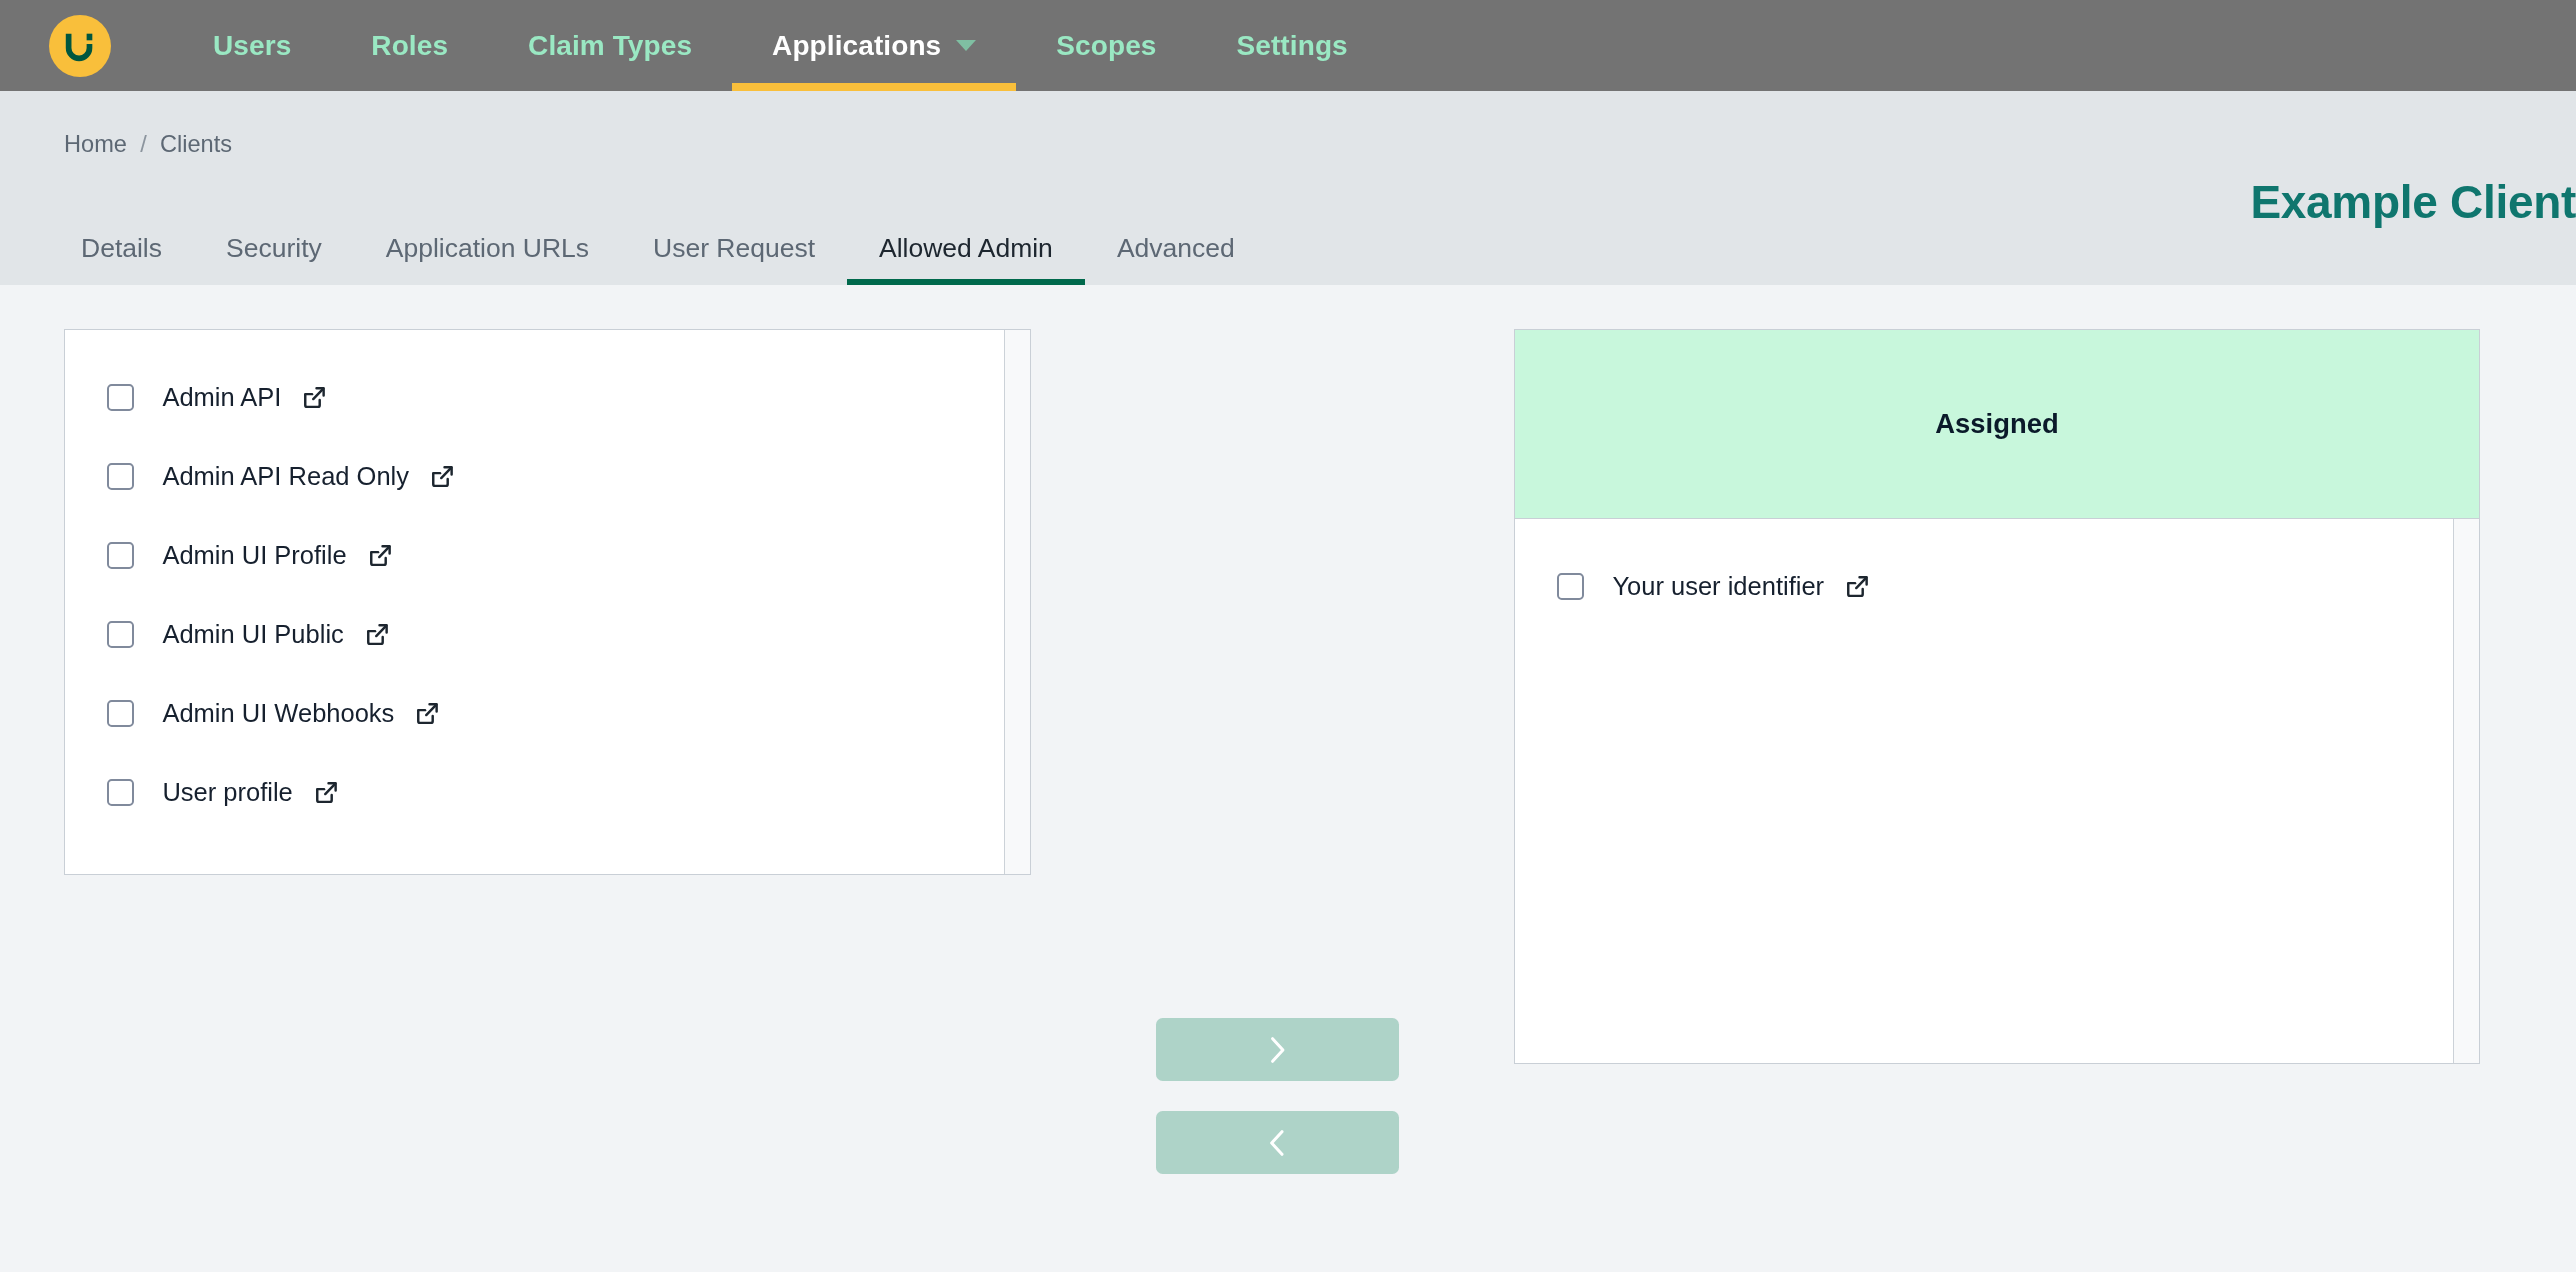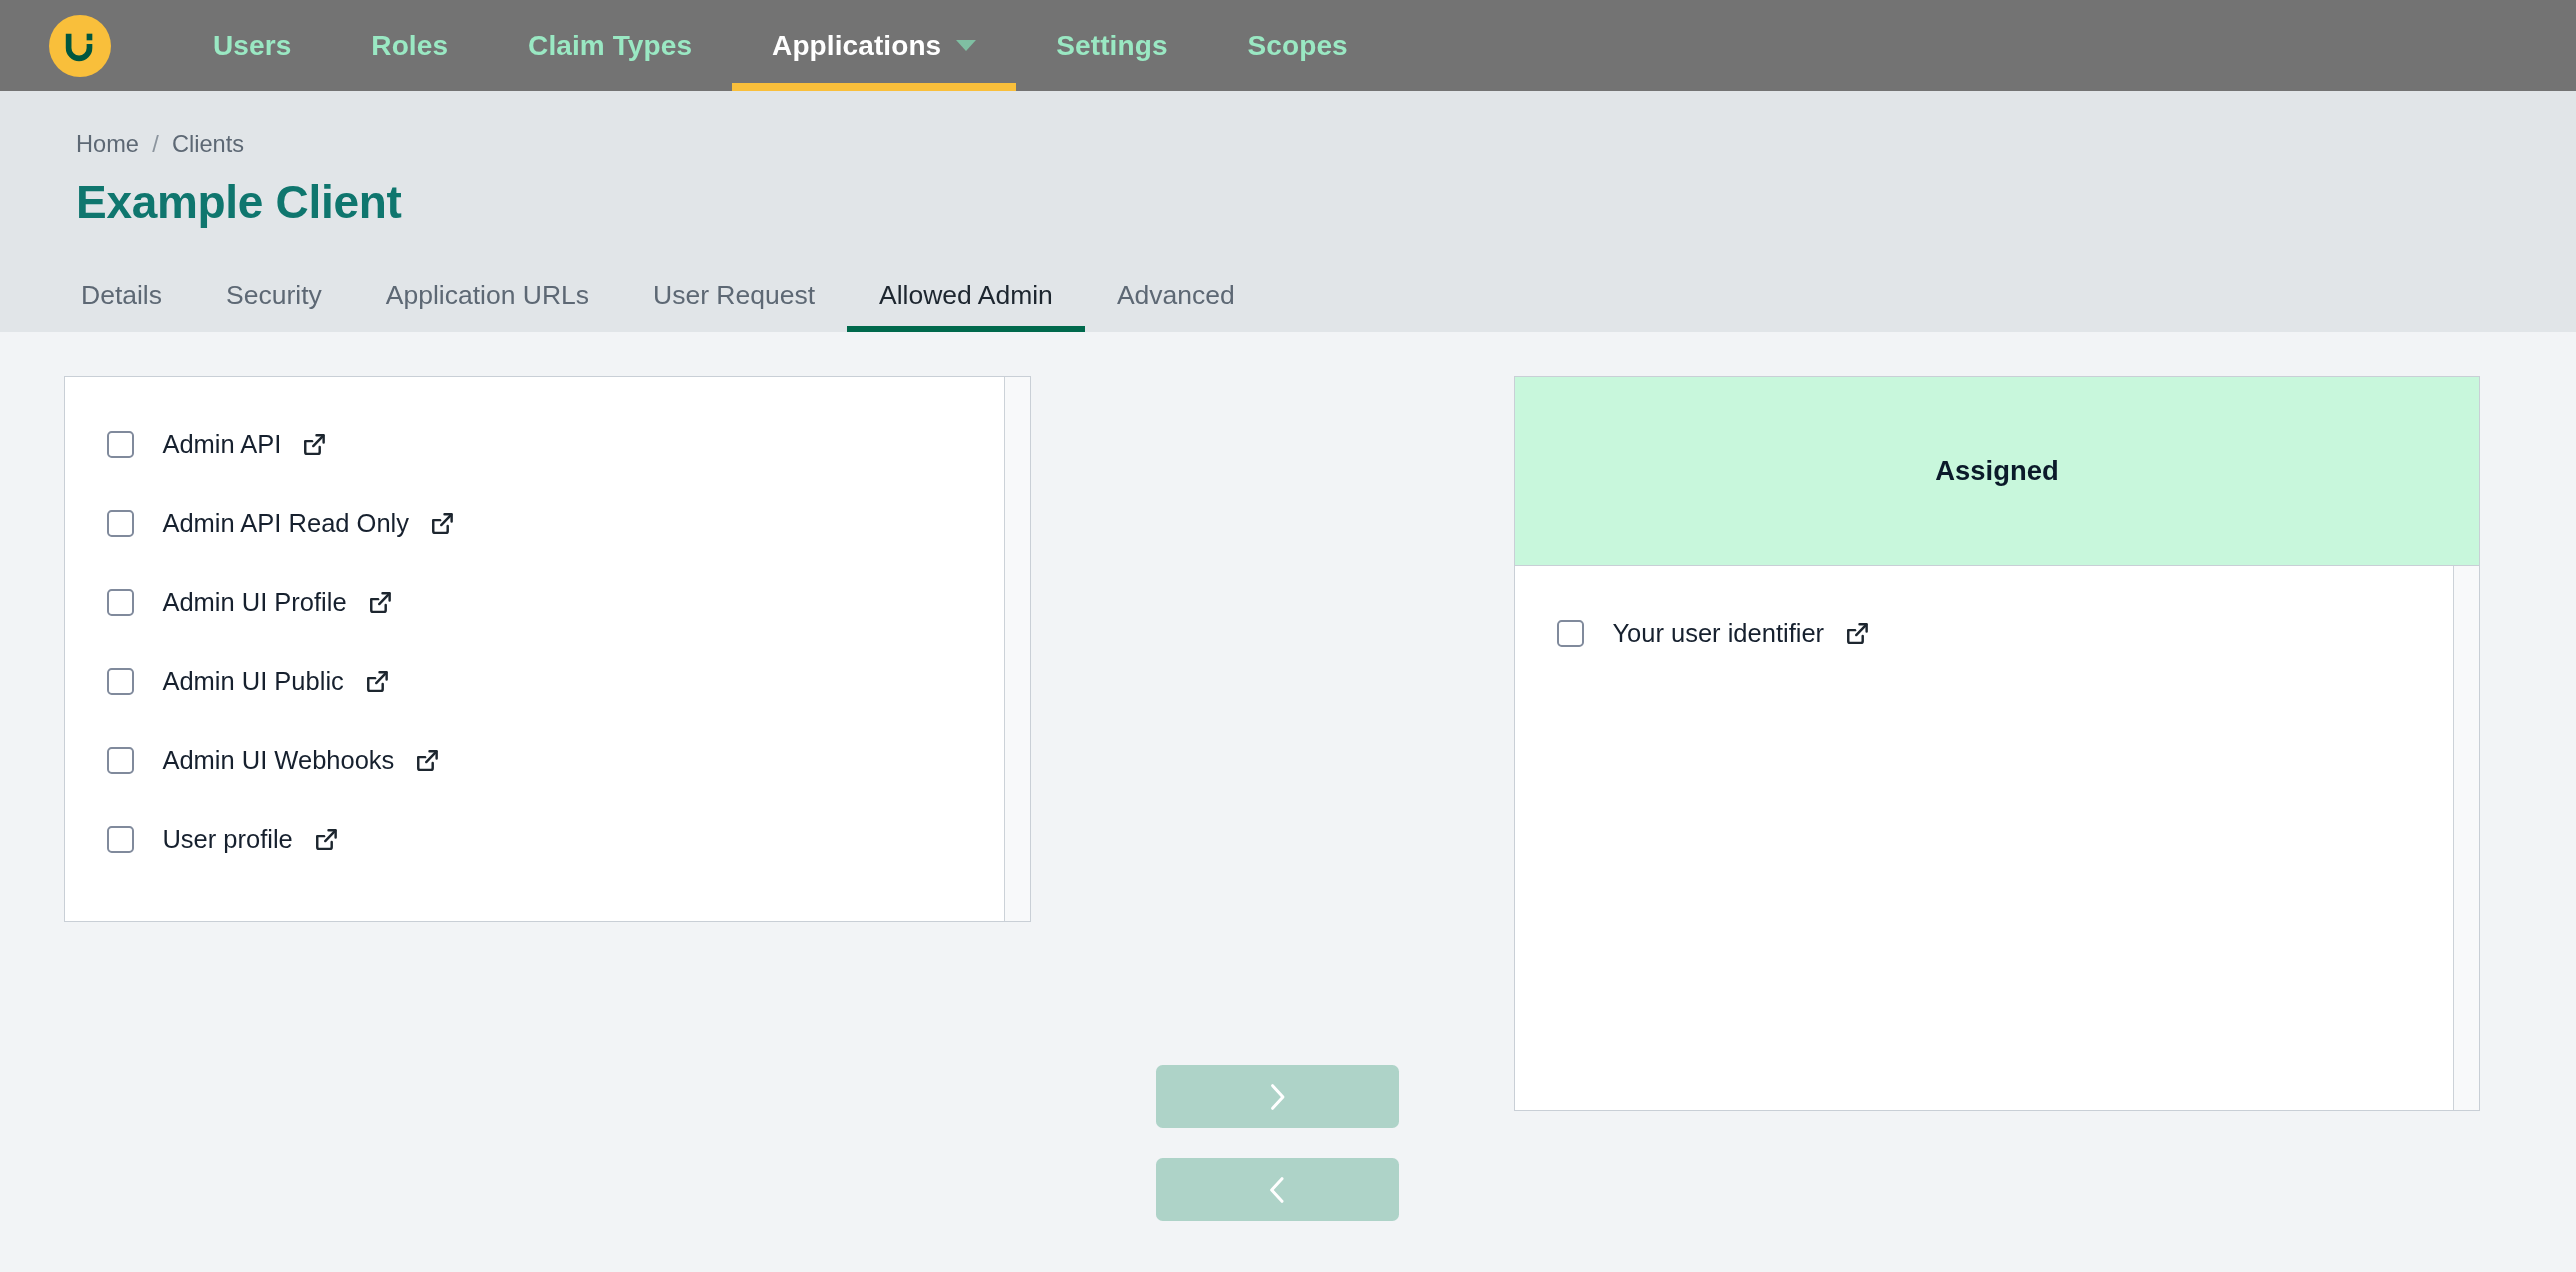--- a/index.html
+++ b/index.html
@@ -65,23 +65,24 @@
     width: 0; height: 0;
     border-left: 10.4px solid transparent;
     border-right: 10.4px solid transparent;
     border-top: 11.3px solid #7fbfa2;
     display: inline-block;
   }
 
   
   .headerband {
     background: #e1e5e8;
-    padding: 40px 0 0 12px;
-    height: 241px;
+    padding: 40px 0 0 0;
+    height: 194px;
     position: relative;
+    text-align: right;
   }
   .breadcrumb {
     padding-left: 64px;
     font-size: 23.6px;
     color: #5d6874;
     display: flex;
     align-items: center;
     gap: 13.2px;
   }
   .breadcrumb .crumb { cursor: pointer; }
@@ -272,24 +273,24 @@
       <span>Roles</span>
     </div>
     <div class="navlink">
       <span>Claim Types</span>
     </div>
     <div class="navlink active">
       <span>Applications</span>
       <span class="caret"></span>
     </div>
     <div class="navlink">
+      <span>Scopes</span>
+    </div>
+    <div class="navlink">
       <span>Settings</span>
-    </div>
-    <div class="navlink">
-      <span>Scopes</span>
     </div>
   </div>
 </div>
 
 <div class="headerband">
 
   <div class="breadcrumb">
     <span class="crumb">Home</span>
     <span class="sep">/</span>
     <span class="crumb">Clients</span>

